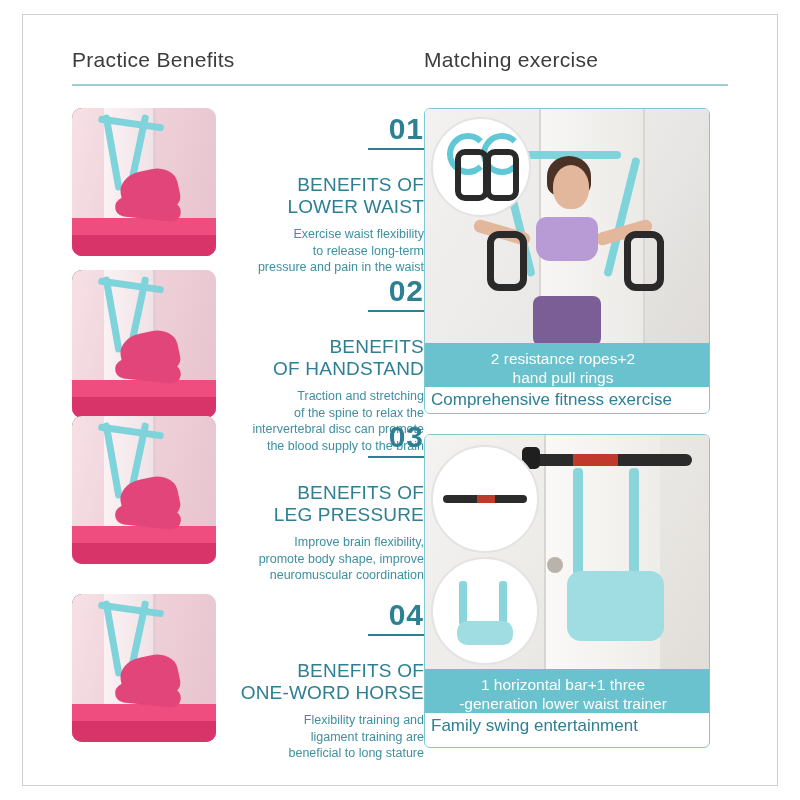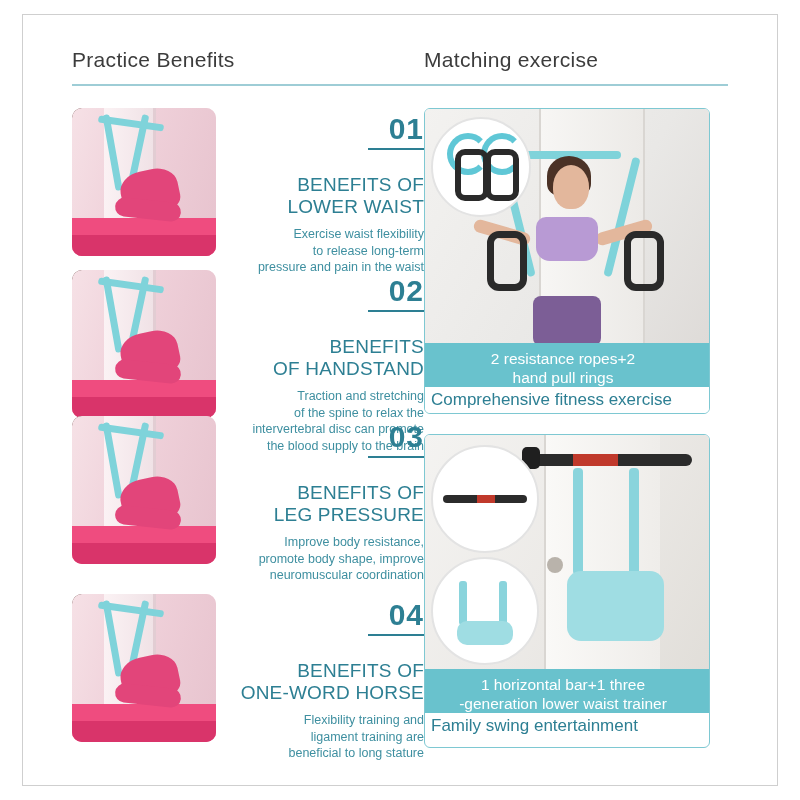--- a/index.html
+++ b/index.html
@@ -415,21 +415,21 @@
           <div class="mat2"></div>
         <div class="body torso"></div>
           <div class="body limb"></div>
           <div class="head"></div>
       </div>
       <div class="benefit-text">
         <div class="benefit-num">03</div>
         <span class="num-rule"></span>
         <div class="benefit-title">BENEFITS OF
 LEG PRESSURE</div>
-        <div class="benefit-desc">Improve body resistance,
+        <div class="benefit-desc">Improve brain flexibility,
 promote body shape, improve
 neuromuscular coordination</div>
       </div>
     </div>
 
     <div class="benefit-row r3">
       <div class="photo">
         <div class="wall"></div>
           <div class="doorframe"></div>
         <div class="strap strapC"></div>

